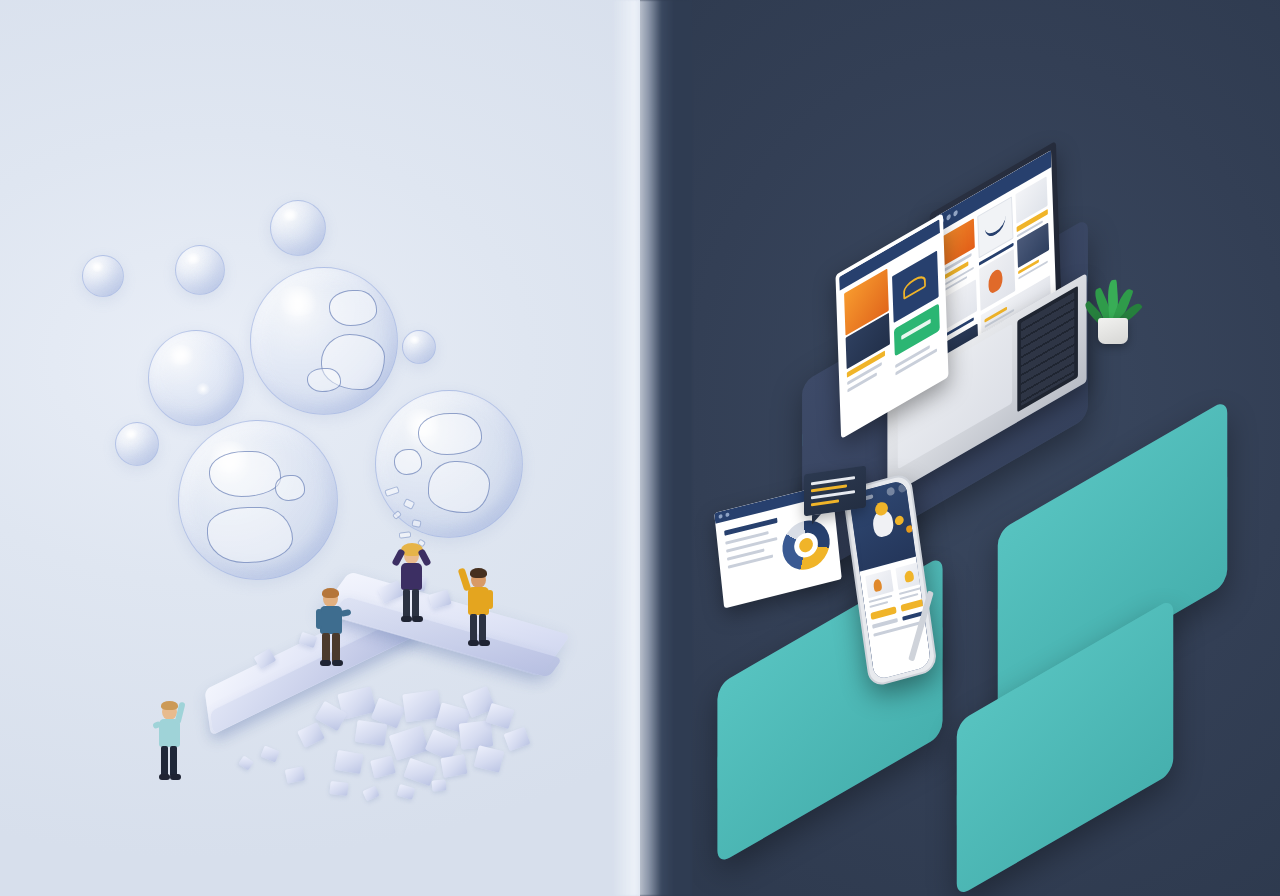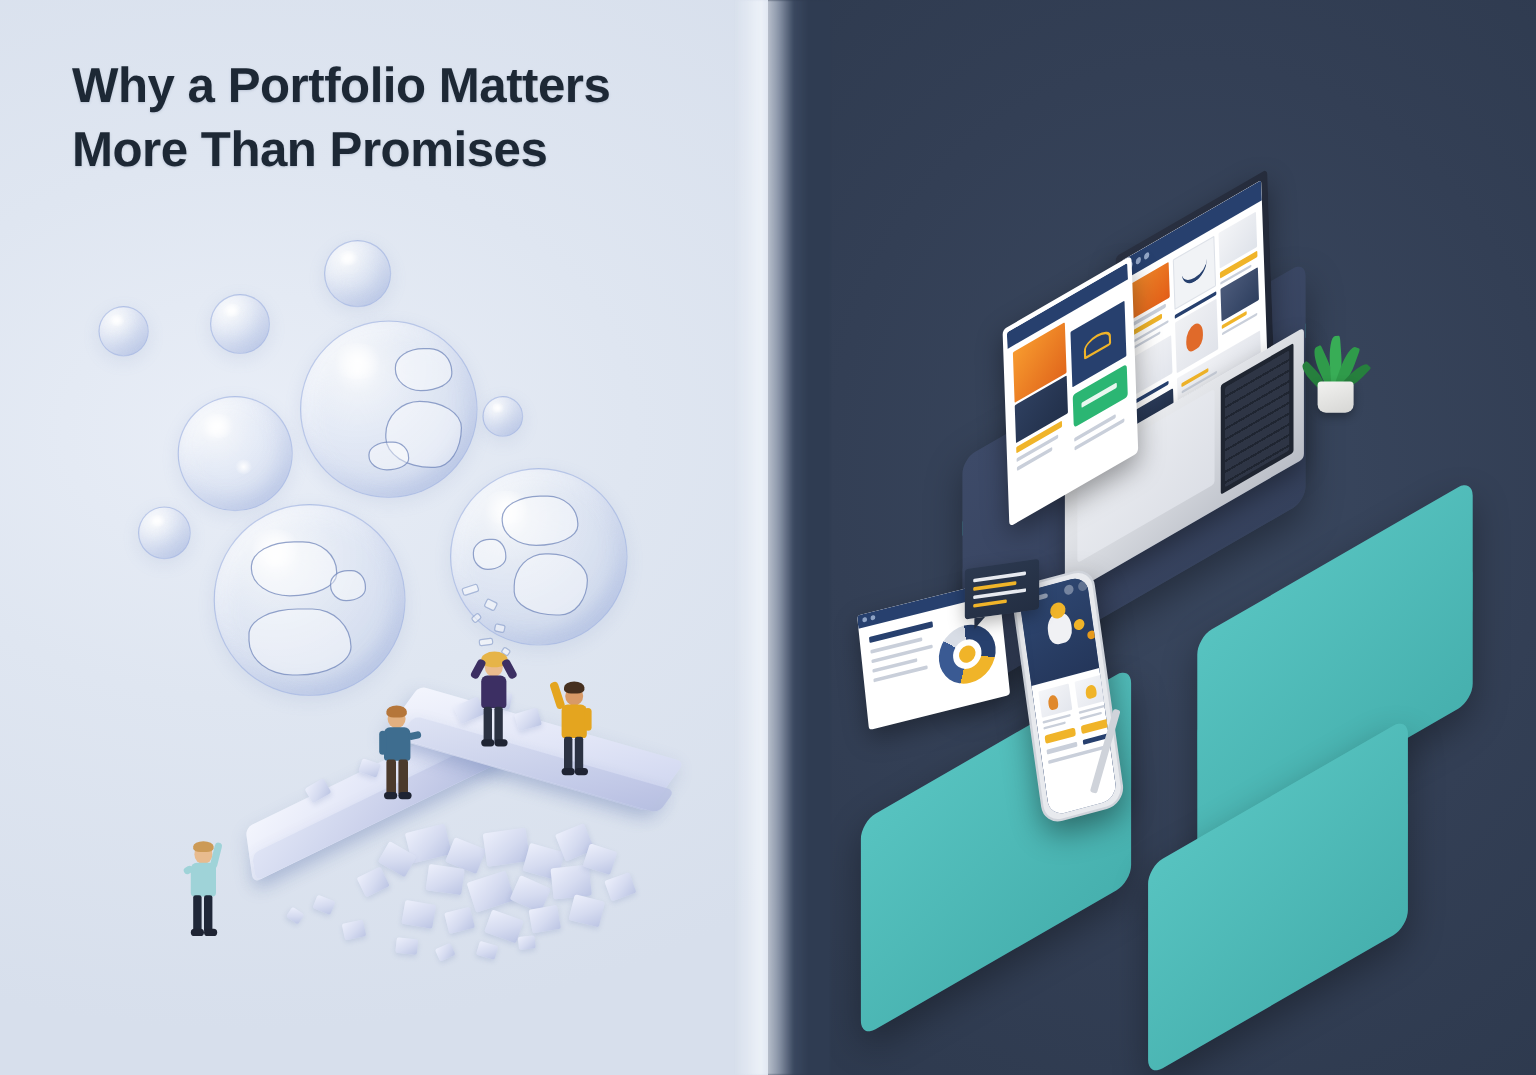--- a/index.html
+++ b/index.html
@@ -286,24 +286,20 @@
       <div class="hair" style="left:12px;top:4px;width:17px;height:10px;background:#46301f;"></div>
       <div class="torso" style="left:10px;top:23px;width:21px;height:28px;background:#e4a51f;"></div>
       <div class="arm" style="left:3px;top:4px;width:7px;height:23px;background:#e4a51f;transform:rotate(-18deg);"></div>
       <div class="arm" style="left:29px;top:26px;width:6px;height:19px;background:#e4a51f;"></div>
       <div class="leg" style="left:12px;top:50px;width:7px;height:28px;background:#2b3242;"></div>
       <div class="leg" style="left:21px;top:50px;width:7px;height:28px;background:#2b3242;"></div>
       <div class="shoe" style="left:10px;top:76px;width:11px;height:6px;"></div>
       <div class="shoe" style="left:21px;top:76px;width:11px;height:6px;"></div>
     </div>
 
-    <div class="title-left">
-      <span class="ln">Why a Portfolio Matters</span>
-      <span class="ln">More Than Promises</span>
-    </div>
   </div>
 
   <div class="panel-right">
 
     <div>
       <div class="iso plat-navy-side" style="left:140px;top:360px;width:330px;height:34px;border-radius:4px;"></div>
       <div class="iso plat-teal-edge" style="left:140px;top:352px;width:330px;height:12px;opacity:.9;"></div>
       <div class="iso plat-navy-top" style="left:140px;top:300px;width:330px;height:200px;border-radius:12px;box-shadow:0 12px 30px rgba(0,0,0,0.35);"></div>
     </div>
 

